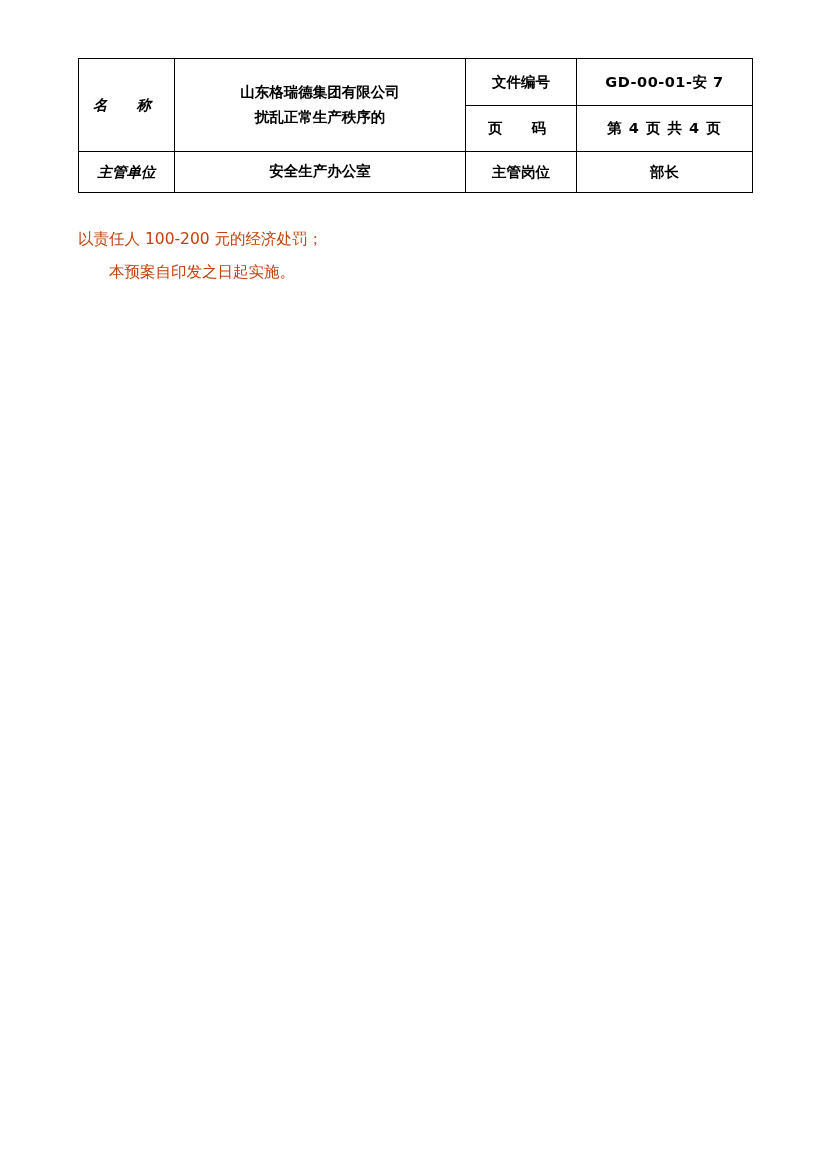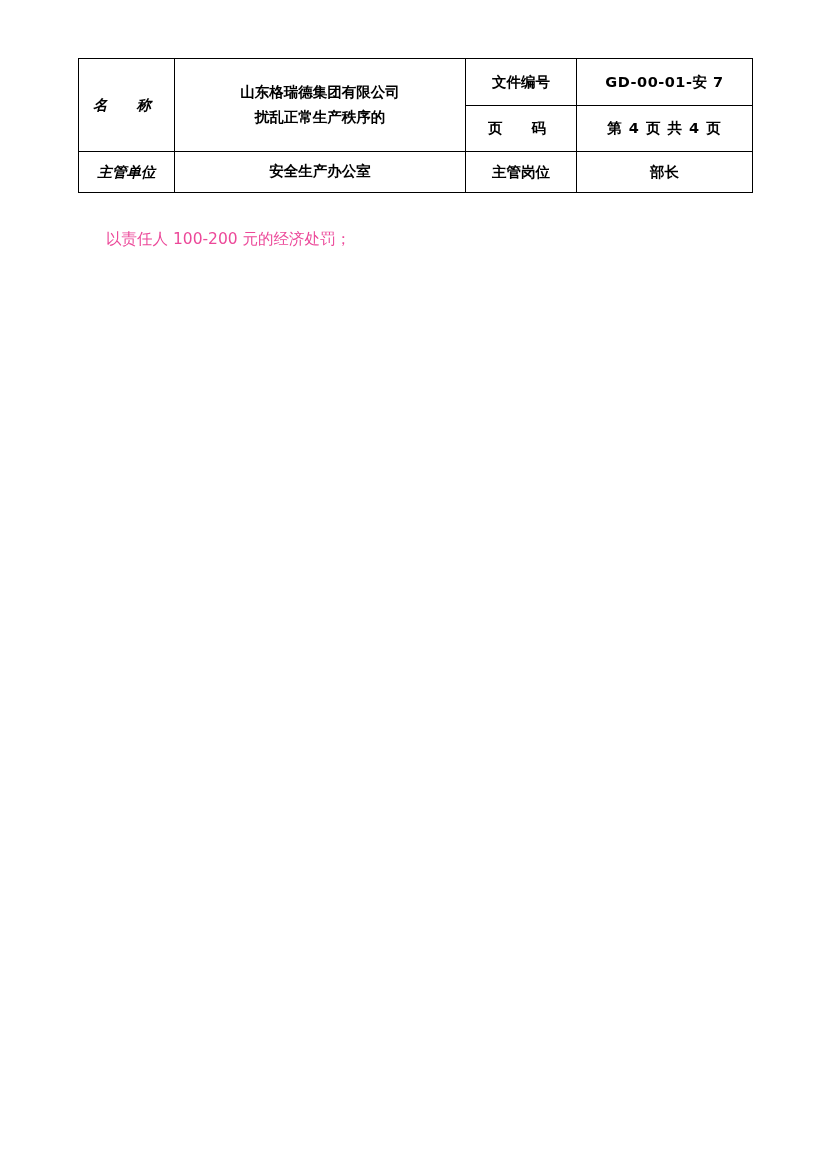--- a/index.html
+++ b/index.html
@@ -80,23 +80,22 @@
     font-size: 14.5px;
     letter-spacing: 1px;
   }
 
   
   .body-text {
     margin-top: 30px;
     font-family: "DejaVu Sans", "Liberation Sans", sans-serif;
     font-size: 15.5px;
     line-height: 2.15;
-    color: #ec4899;
+    color: #c2410c;
     width: 672px;
-    margin-left: 28px;
   }
   .body-text p {
     margin: 0;
     text-align: justify;
     text-justify: inter-ideograph;
   }
   .indent {
     text-indent: 2em;
   }
   .bold-head {
@@ -132,15 +131,16 @@
         <td class="cell-name-label">主管单位</td>
         <td class="cell-company">安全生产办公室</td>
         <td class="cell-lbl2">主管岗位</td>
         <td class="cell-val2">部长</td>
       </tr>
     </tbody>
   </table>
 
   <div class="body-text">
     <p>以责任人 100-200 元的经济处罚；</p>
+    <p class="indent">本预案自印发之日起实施。</p>
   </div>
 
 </div>
 
 </body></html>

